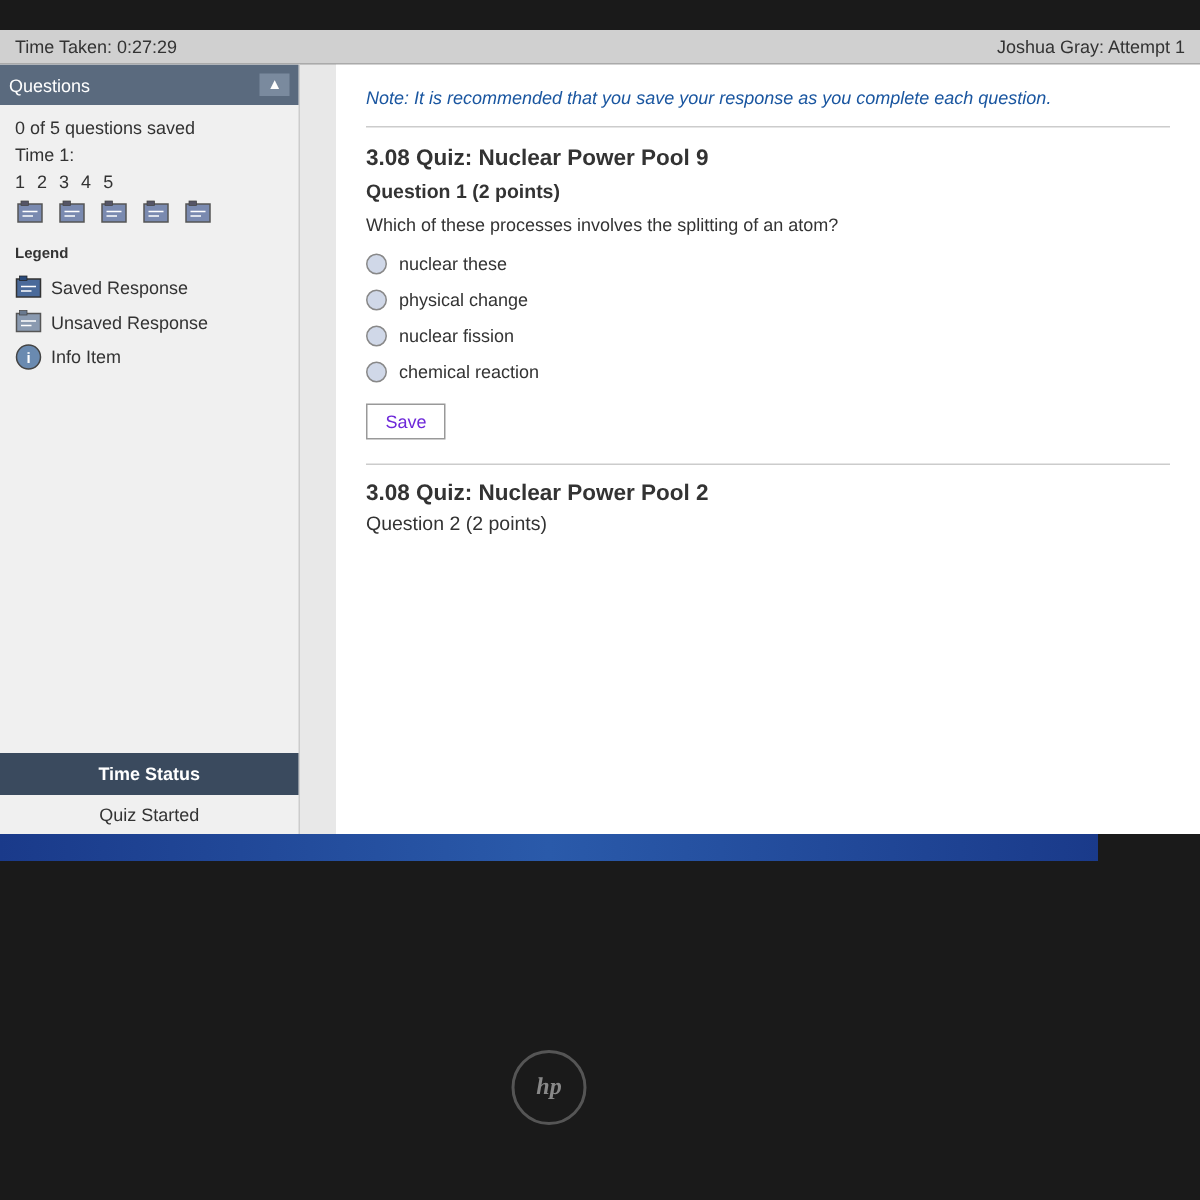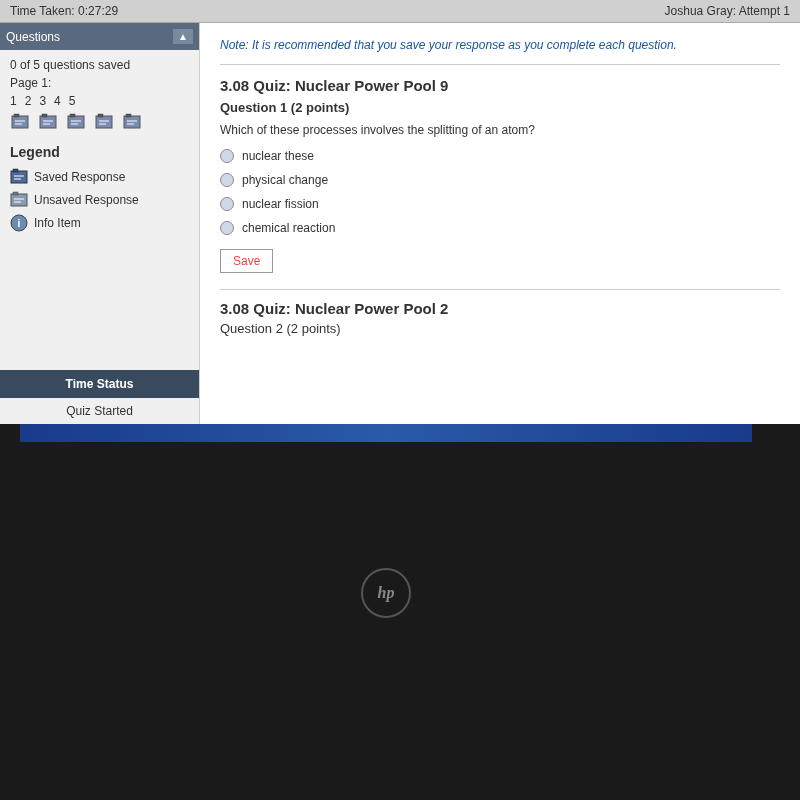--- a/index.html
+++ b/index.html
@@ -7,41 +7,43 @@
       background: #1a1a1a;
       font-family: Arial, sans-serif;
       font-size: 13px;
       width: 800px;
       height: 800px;
       overflow: hidden;
     }
 
     .screen {
       width: 800px;
-      height: 424px;
+      height: 536px;
       background: #e8e8e8;
       display: flex;
       flex-direction: column;
+      margin-top: 20px;
     }
 
     .top-bar {
       background: #d0d0d0;
       padding: 4px 10px;
       display: flex;
       justify-content: space-between;
       align-items: center;
       font-size: 12px;
       color: #333;
       border-bottom: 1px solid #aaa;
     }
 
     .main-content {
       display: flex;
       flex: 1;
       overflow: hidden;
+      gap: 24px;
     }
 
     
     .sidebar {
       width: 200px;
       background: #f0f0f0;
       border-right: 1px solid #ccc;
       display: flex;
       flex-direction: column;
       flex-shrink: 0;
@@ -109,21 +111,21 @@
       align-items: center;
       justify-content: center;
     }
 
     .q-icon svg {
       width: 18px;
       height: 18px;
     }
 
     .legend-title {
-      font-size: 14px;
+      font-size: 10px;
       font-weight: bold;
       color: #333;
       margin-bottom: 8px;
     }
 
     .legend-item {
       display: flex;
       align-items: center;
       gap: 6px;
       margin-bottom: 5px;
@@ -220,21 +222,21 @@
       border: 1px solid #888;
       background: #d0d8e8;
       flex-shrink: 0;
     }
 
     .save-btn {
       background: white;
       border: 1px solid #999;
       padding: 4px 12px;
       font-size: 12px;
-      color: #ef4444;
+      color: #6d28d9;
       cursor: pointer;
       margin-top: 4px;
       margin-bottom: 12px;
     }
 
     .divider2 {
       border: none;
       border-top: 1px solid #ccc;
       margin: 4px 0 10px 0;
     }
@@ -255,21 +257,20 @@
     
     .monitor-bottom {
       width: 732px;
       height: 240px;
       background: linear-gradient(to bottom, #2a2a2a, #111);
       display: flex;
       flex-direction: column;
       align-items: center;
       justify-content: flex-start;
       padding-top: 0;
-      margin-left: 20px;
     }
 
     .blue-strip {
       width: 100%;
       height: 18px;
       background: linear-gradient(to right, #1a3a8a, #2a5aaa, #1a3a8a);
     }
 
     .monitor-stand-area {
       width: 100%;
@@ -311,21 +312,21 @@
 
   <div class="main-content">
 
     <div class="sidebar">
       <div class="sidebar-questions-header">
         <span>Questions</span>
         <button class="arrow-btn">▲</button>
       </div>
       <div class="sidebar-body">
         <div class="saved-count">0 of 5 questions saved</div>
-        <div class="page-label">Page 1:</div>
+        <div class="page-label">Time 1:</div>
         <div class="question-numbers">
           <span>1</span>
           <span>2</span>
           <span>3</span>
           <span>4</span>
           <span>5</span>
         </div>
         <div class="question-icons">
 
           <div class="q-icon">

